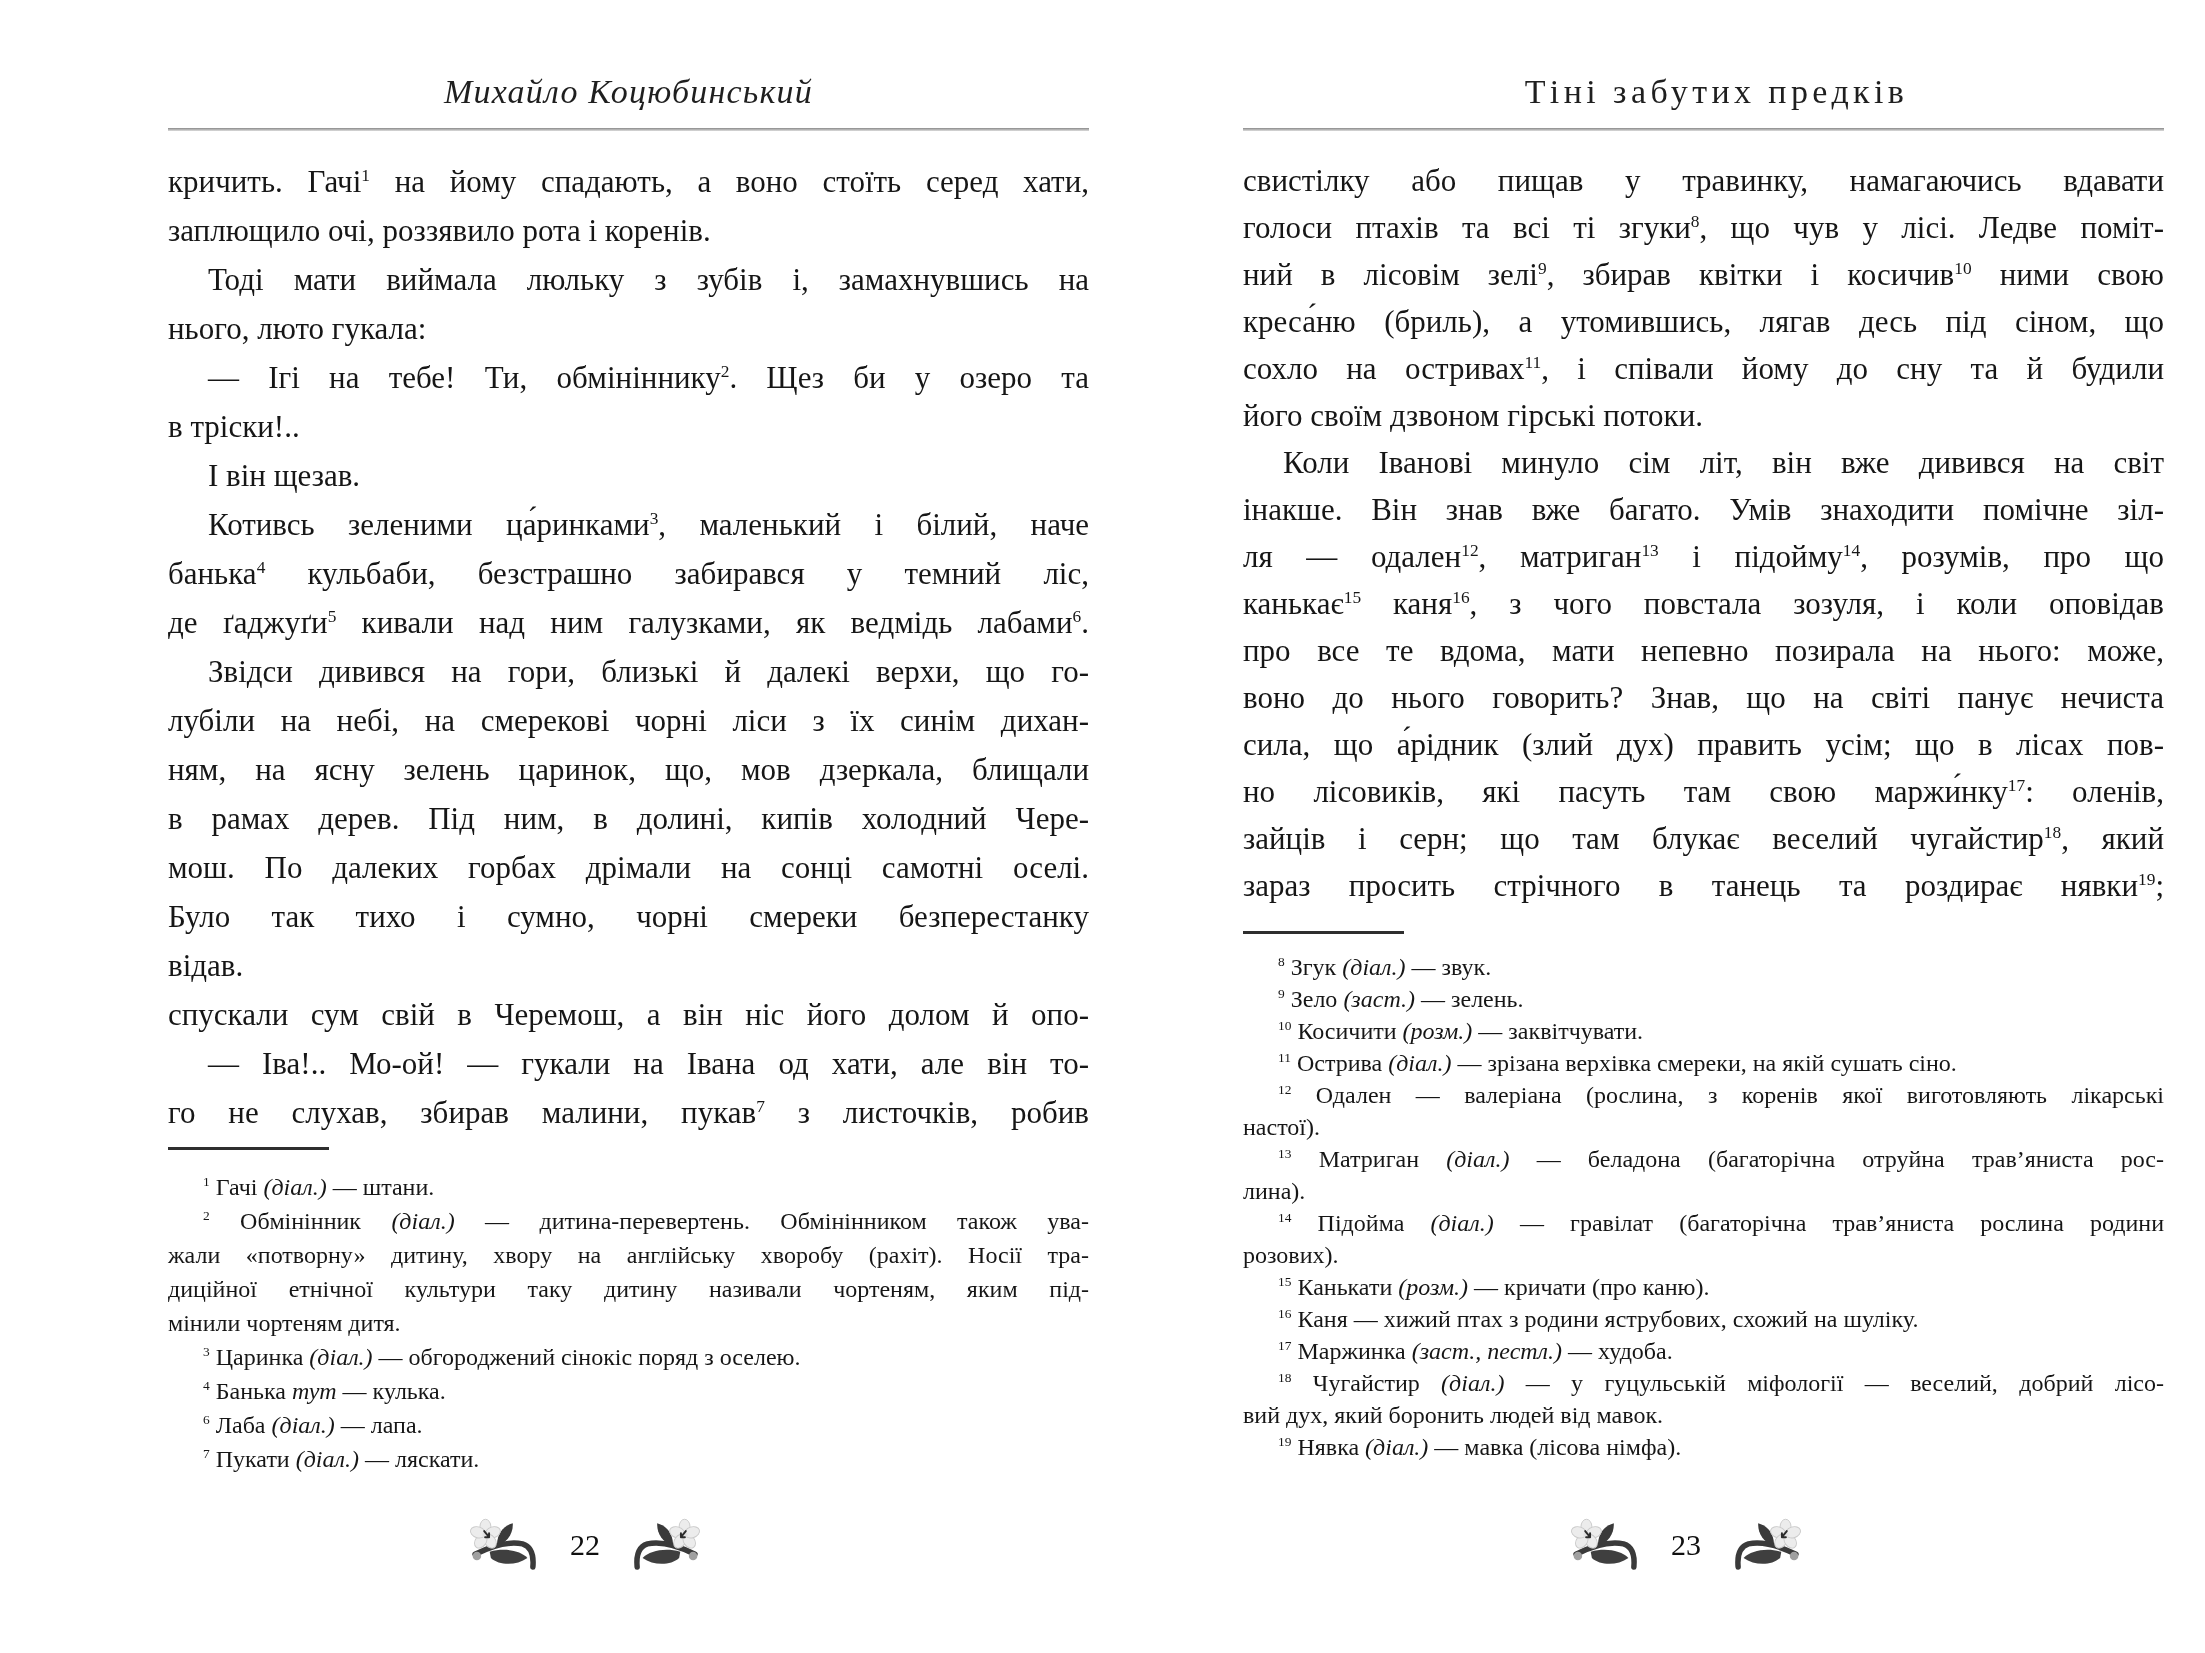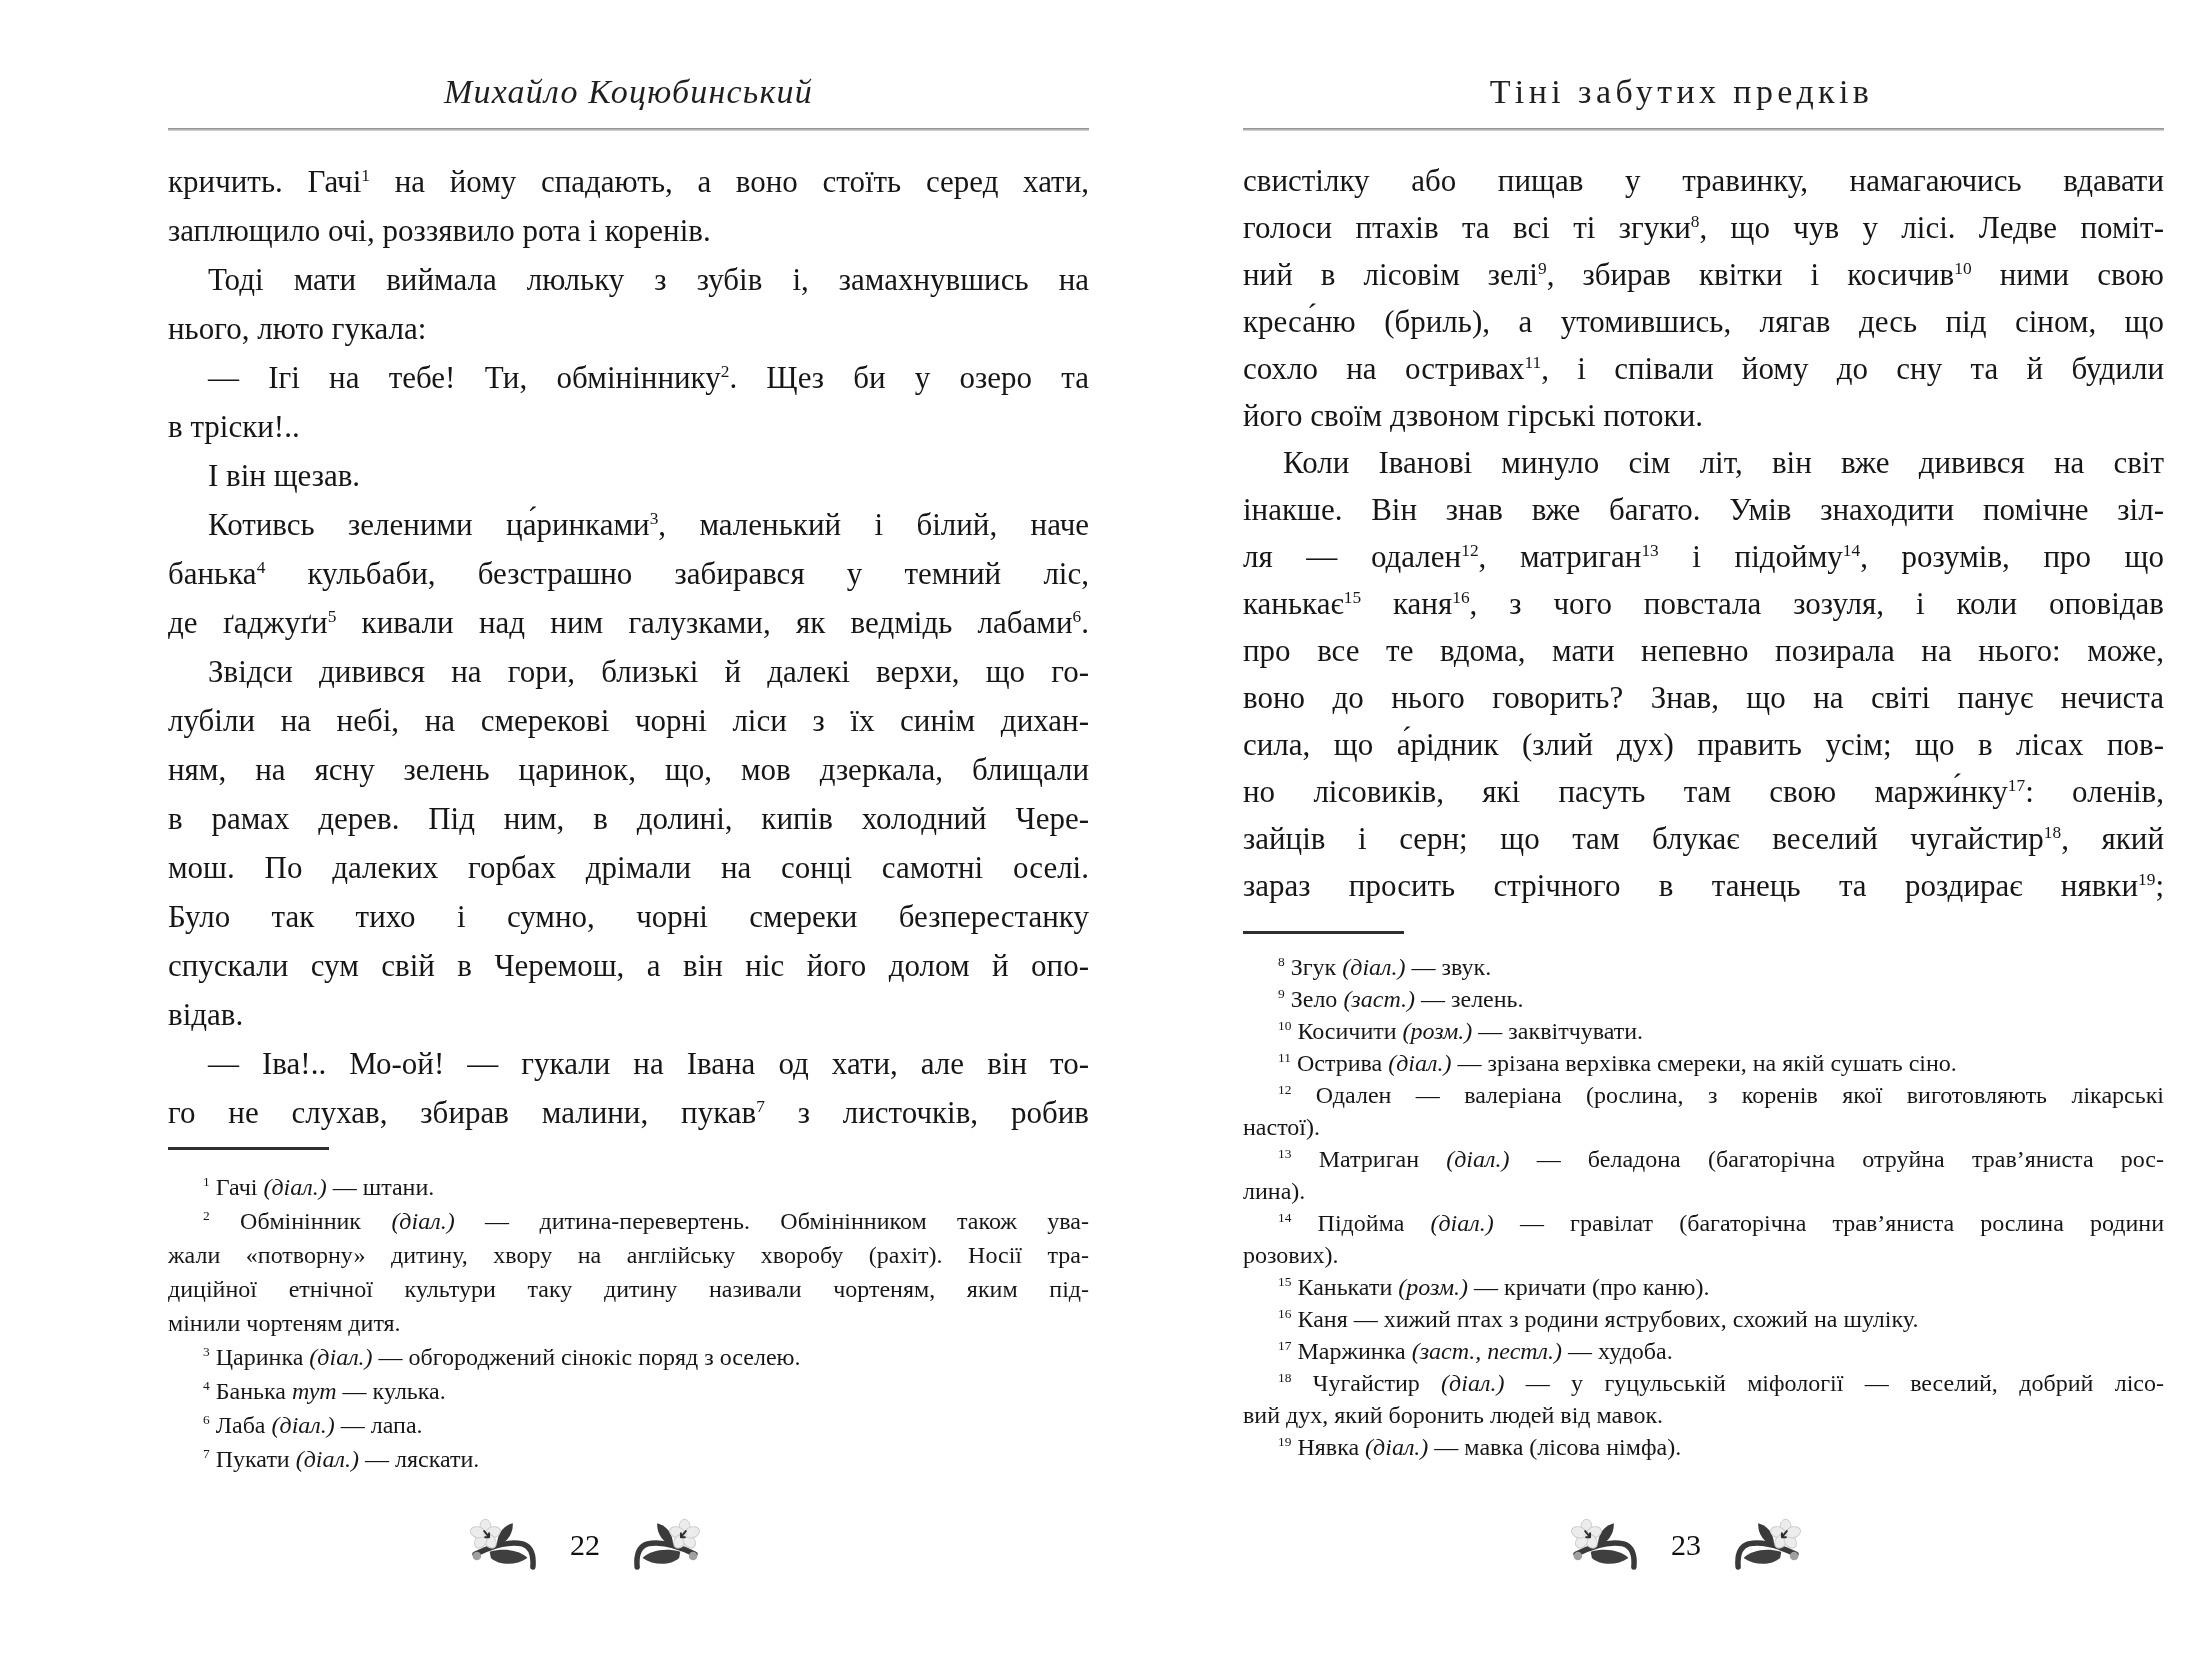--- a/index.html
+++ b/index.html
@@ -2,21 +2,21 @@
 <html style="font-size:10px"><head>
 <meta charset="utf-8">
 <style>
   html,body{margin:0;padding:0;background:#ffffff;}
   #canvas{position:relative;width:2205px;height:1654px;background:#ffffff;overflow:hidden;
           color:#161616;font-family:"Liberation Serif","DejaVu Serif",serif;margin-left:32px;}
 
   .col-header{position:absolute;top:73px;width:921px;text-align:center;
               font-size:34px;color:#1f1f1f;white-space:nowrap;}
   #hdr-left{left:136px;font-style:italic;letter-spacing:1.2px;}
-  #hdr-right{left:1189px;letter-spacing:4.4px;}
+  #hdr-right{left:1224px;letter-spacing:4.4px;}
 
   .header-rule{position:absolute;top:128px;width:921px;height:2.5px;
                background:linear-gradient(to bottom,#8a8a8a,#dcdcdc);}
   #rule-left{left:136px;}
   #rule-right{left:1211px;}
 
   .body-text{position:absolute;width:921px;font-size:31px;}
   #body-left{left:136px;top:157px;--lh:49px;}
   #body-right{left:1211px;top:157px;--lh:47px;}
 
@@ -64,22 +64,22 @@
       <div class="line ind end">І він щезав.</div>
       <div class="line ind">Котивсь зеленими ца́ринками<sup>3</sup>, маленький і білий, наче</div>
       <div class="line">банька<sup>4</sup> кульбаби, безстрашно забирався у темний ліс,</div>
       <div class="line">де ґаджуґи<sup>5</sup> кивали над ним галузками, як ведмідь лабами<sup>6</sup>.</div>
       <div class="line ind">Звідси дивився на гори, близькі й далекі верхи, що го-</div>
       <div class="line">лубіли на небі, на смерекові чорні ліси з їх синім дихан-</div>
       <div class="line">ням, на ясну зелень царинок, що, мов дзеркала, блищали</div>
       <div class="line">в рамах дерев. Під ним, в долині, кипів холодний Чере-</div>
       <div class="line">мош. По далеких горбах дрімали на сонці самотні оселі.</div>
       <div class="line">Було так тихо і сумно, чорні смереки безперестанку</div>
+      <div class="line end">відав.</div>
       <div class="line">спускали сум свій в Черемош, а він ніс його долом й опо-</div>
-      <div class="line end">відав.</div>
       <div class="line ind">— Іва!.. Мо-ой! — гукали на Івана од хати, але він то-</div>
       <div class="line">го не слухав, збирав малини, пукав<sup>7</sup> з листочків, робив</div>
     </div>
   <div class="body-text" id="body-right">
       <div class="line">свистілку або пищав у травинку, намагаючись вдавати</div>
       <div class="line">голоси птахів та всі ті згуки<sup>8</sup>, що чув у лісі. Ледве поміт-</div>
       <div class="line">ний в лісовім зелі<sup>9</sup>, збирав квітки і косичив<sup>10</sup> ними свою</div>
       <div class="line">креса́ню (бриль), а утомившись, лягав десь під сіном, що</div>
       <div class="line">сохло на остривах<sup>11</sup>, і співали йому до сну та й будили</div>
       <div class="line end">його своїм дзвоном гірські потоки.</div>

